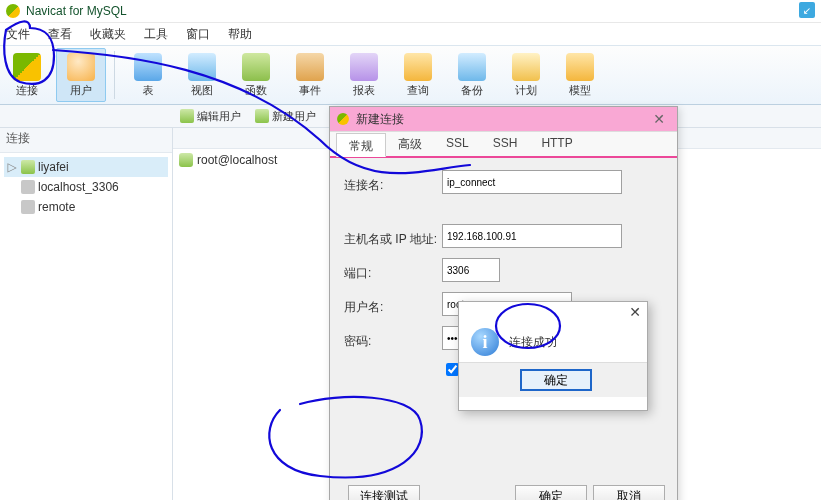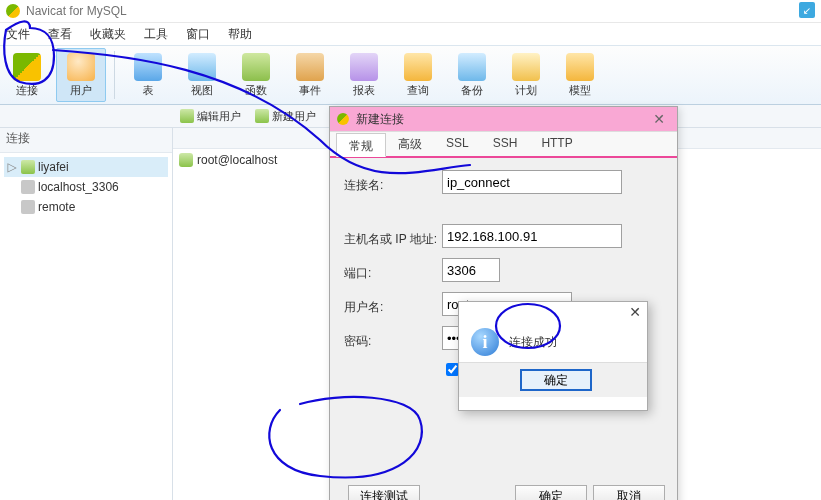--- a/index.html
+++ b/index.html
@@ -1,18 +1,18 @@
 <!DOCTYPE html>
 <html><head>
 <meta charset="utf-8">
 <style>
   html,body{margin:0;padding:0;font-family:"Microsoft YaHei","Segoe UI",sans-serif;font-size:12px;color:#333;background:#fff;width:821px;height:500px;overflow:hidden}
   .titlebar{height:22px;background:#fff;display:flex;align-items:center;padding:0 6px;border-bottom:1px solid #e8e8e8}
   .logo{width:14px;height:14px;border-radius:50%;background:linear-gradient(135deg,#7ab800 0 50%,#f9c200 50% 100%);margin-right:6px}
-  .titlebar .title{color:#737373}
+  .titlebar .title{color:#14532d}
   .menubar{height:22px;display:flex;align-items:center;padding:0 6px;background:#fff}
   .menubar span{margin-right:18px;cursor:default}
   .toolbar{height:58px;background:linear-gradient(#fdfdfd,#ecf4fb);border-top:1px solid #dbe6ef;border-bottom:1px solid #bcd0e0;display:flex;align-items:center}
   .tbtn{width:48px;height:52px;display:flex;flex-direction:column;align-items:center;justify-content:center;margin:0 2px;cursor:pointer;font-size:11px;color:#333;border:1px solid transparent;border-radius:2px}
   .tbtn.active{background:#cfe6f7;border:1px solid #8ecaf0}
   .tbtn .ico{width:28px;height:28px;border-radius:4px;margin-bottom:2px}
   .sepv{width:1px;height:48px;background:#cdd9e3;margin:0 6px}
   .subtoolbar{height:22px;background:#f4f7fa;border-bottom:1px solid #d8e0e8;display:flex;align-items:center;padding-left:180px;font-size:11px}
   .subtoolbar span{margin-right:14px;display:flex;cursor:pointer}
   .subtoolbar .mico{width:14px;height:14px;margin-right:3px;border-radius:2px}
@@ -31,21 +31,21 @@
   
   .dlg{position:absolute;left:156px;top:-22px;width:347px;height:410px;background:#f0f0f0;border:1px solid #a7a7a7;box-shadow:2px 2px 8px rgba(0,0,0,.15)}
   .dlg-title{height:24px;background:#f9a8d4;display:flex;align-items:center;padding:0 6px;border-bottom:1px solid #ddd}
   .dlg-title .x{margin-left:auto;font-size:14px;color:#666;cursor:pointer;padding:0 6px}
   .tabs{height:24px;display:flex;background:#f8f8f8;border-bottom:2px solid #ec4899;padding-left:6px}
   .tab{padding:4px 12px;font-size:12px;cursor:pointer;color:#444}
   .tab.active{background:#fff;border:1px solid #ccc;border-bottom:1px solid #fff;position:relative;top:1px}
   .form{padding:12px 14px}
   .frow{display:flex;align-items:flex-end;margin-bottom:10px}
   .frow label{width:98px;color:#333}
-  .frow input[type=text],.frow input[type=password]{border:1px solid #a0a0a0;font-size:13px;padding:2px 4px;height:18px;background:#fff}
+  .frow input[type=text],.frow input[type=password]{border:1px solid #a0a0a0;font-size:10px;padding:2px 4px;height:18px;background:#fff}
   .chkrow{margin-left:98px;display:flex;align-items:center}
   .chkrow input{margin-right:4px}
   .dlg-btns{position:absolute;bottom:10px;left:0;right:0;display:flex;padding:0 12px}
   .dlg-btns .sp{flex:1}
   .btn{min-width:72px;height:22px;border:1px solid #adadad;background:linear-gradient(#fdfdfd,#e8e8e8);font-size:12px;cursor:pointer;margin-left:6px}
   
   .msgbox{position:absolute;left:128px;top:194px;width:188px;height:108px;background:#fff;border:1px solid #aaa;box-shadow:3px 3px 10px rgba(0,0,0,.25)}
   .msg-title{height:20px;display:flex;justify-content:flex-end;align-items:center;padding:0 6px}
   .msg-title .x{font-size:14px;cursor:pointer;color:#444}
   .msg-body{display:flex;align-items:center;padding:6px 12px}

